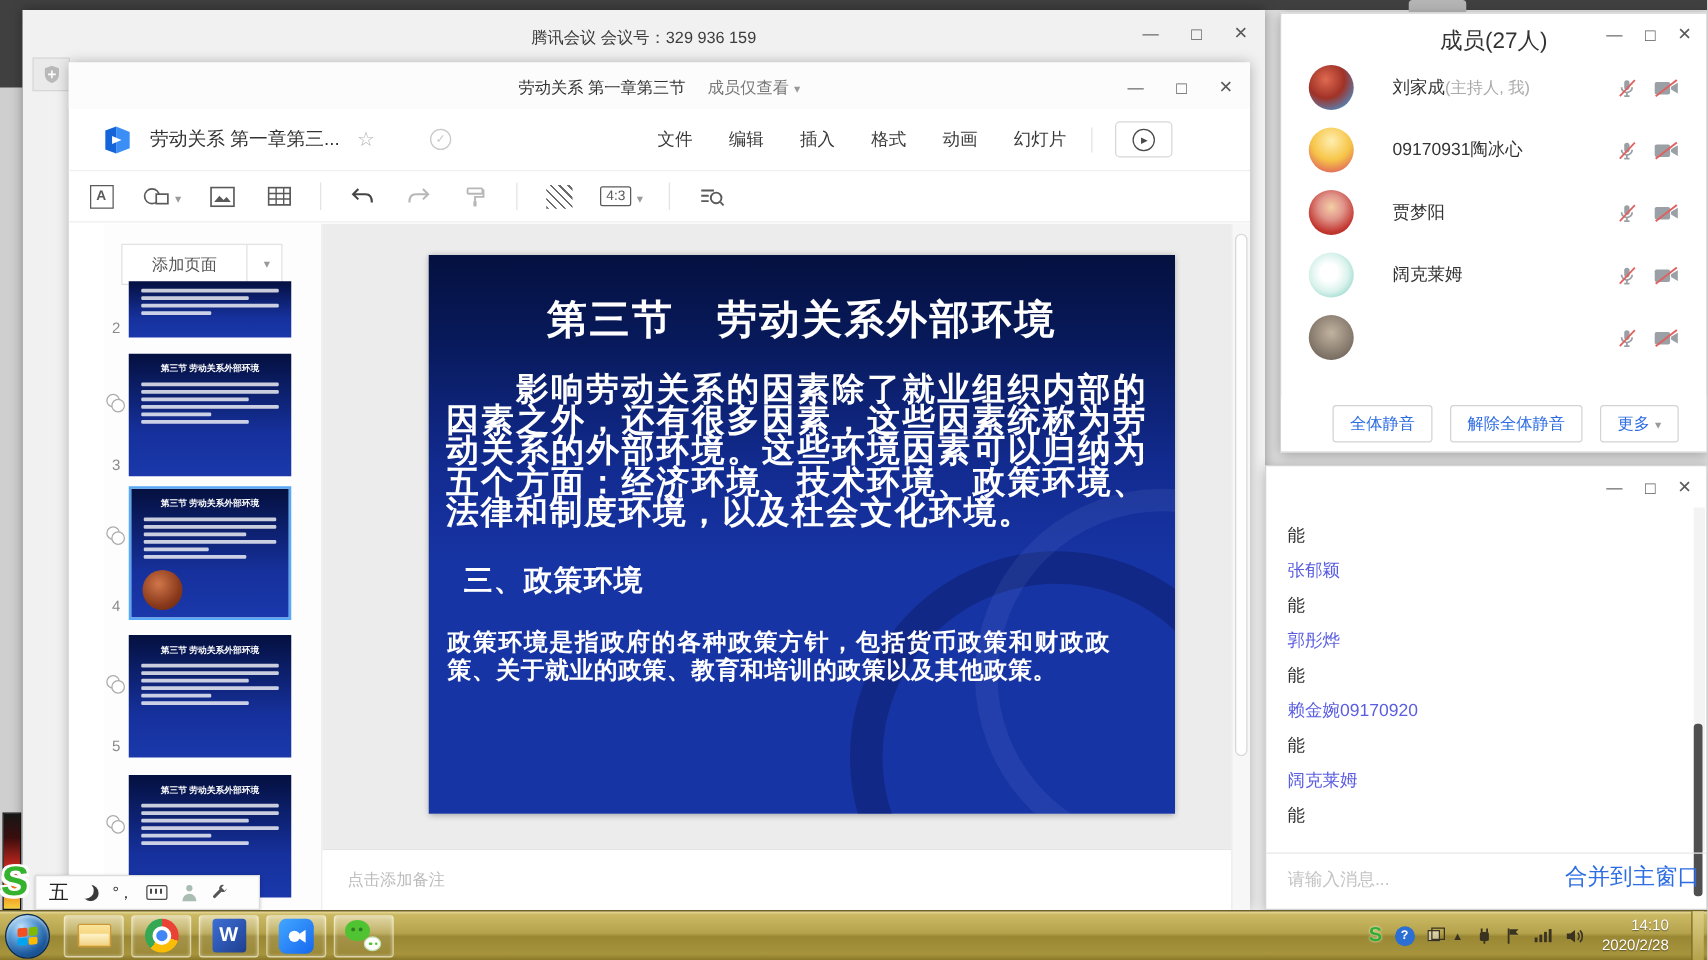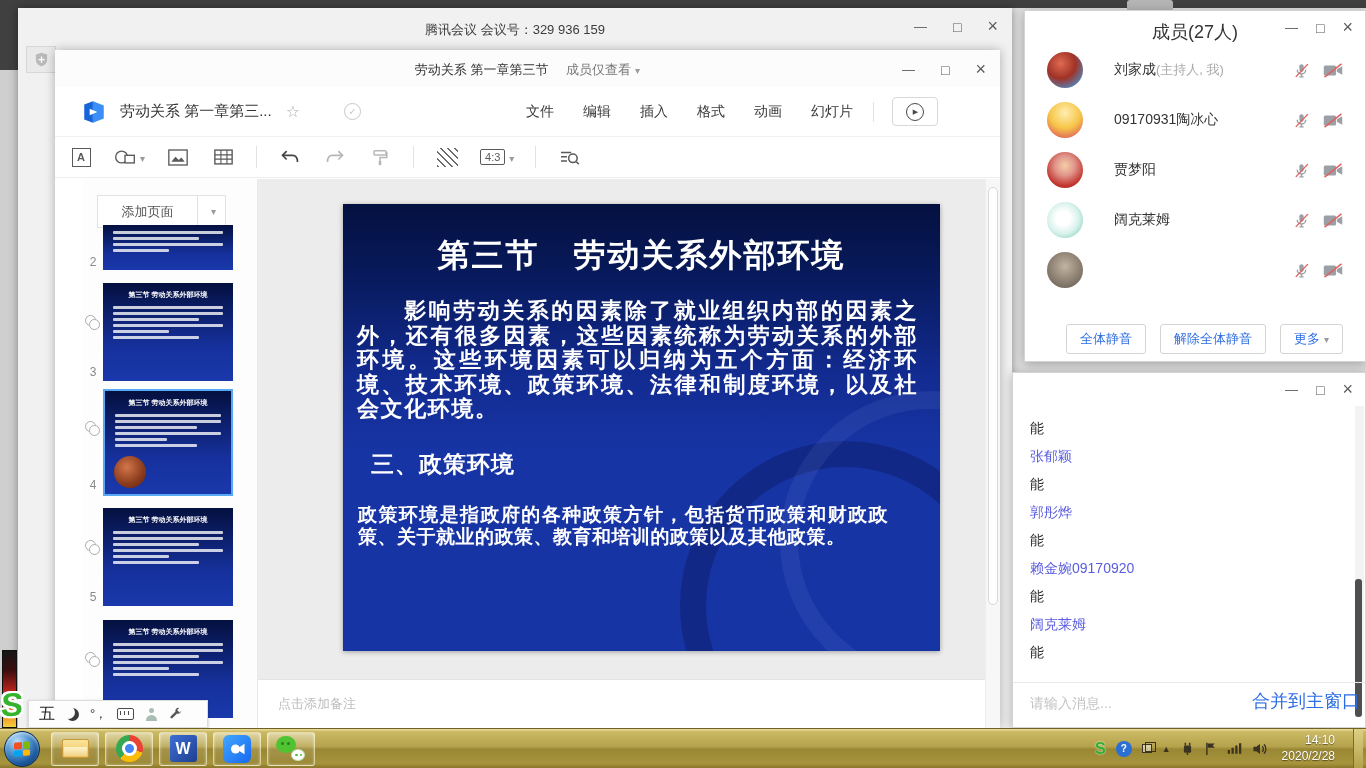--- a/index.html
+++ b/index.html
@@ -83,21 +83,21 @@
   .main-area{position:relative;flex:1;background:#ececec;}
   .slide{position:absolute;left:85px;top:25px;width:597px;height:447px;overflow:hidden;color:#fff;
          background:linear-gradient(180deg,#04103f 0%,#081a5c 16%,#122b90 38%,#1734a4 55%,#1734a4 100%);
          box-shadow:0 1px 5px rgba(0,0,0,.32);}
   .swirl1{position:absolute;right:-70px;bottom:-120px;width:330px;height:330px;border-radius:50%;
           border:26px solid rgba(9,20,80,.35);}
   .swirl2{position:absolute;right:-140px;bottom:-40px;width:300px;height:300px;border-radius:50%;
           border:18px solid rgba(120,150,220,.12);}
   .s-title{position:absolute;top:30px;left:0;right:0;text-align:center;font-size:32px;font-weight:bold;
            letter-spacing:2px;font-family:"Liberation Serif","DejaVu Serif",serif;}
-  .s-para1{position:absolute;top:95px;left:14px;right:22px;font-size:22px;line-height:24.6px;font-weight:bold;
+  .s-para1{position:absolute;top:95px;left:14px;right:22px;font-size:26px;line-height:24.6px;font-weight:bold;
            letter-spacing:1.6px;text-indent:2.15em;text-align:justify;}
   .s-heading{position:absolute;top:245px;left:28px;font-size:23px;font-weight:bold;letter-spacing:1px;
              font-family:"Liberation Serif","DejaVu Serif",serif;}
   .s-para2{position:absolute;top:300px;left:15px;right:52px;font-size:19px;line-height:22px;
            font-weight:bold;letter-spacing:.5px;text-align:justify;}
   .notes-area{position:absolute;left:0;right:15px;bottom:0;height:49px;background:#fff;border-top:1px solid #e4e4e4;}
   .notes-ph{position:absolute;left:20px;top:15px;font-size:13px;color:#bcbcbc;text-align:right;}
   .slide-scrollbar{position:absolute;right:0;top:0;bottom:0;width:15px;background:#f7f7f7;border-left:1px solid #ededed;}
   .slide-scroll-thumb{position:absolute;right:2px;top:8px;width:10px;height:418px;background:#fefefe;
                       border:1px solid #d8d8d8;border-radius:6px;}

